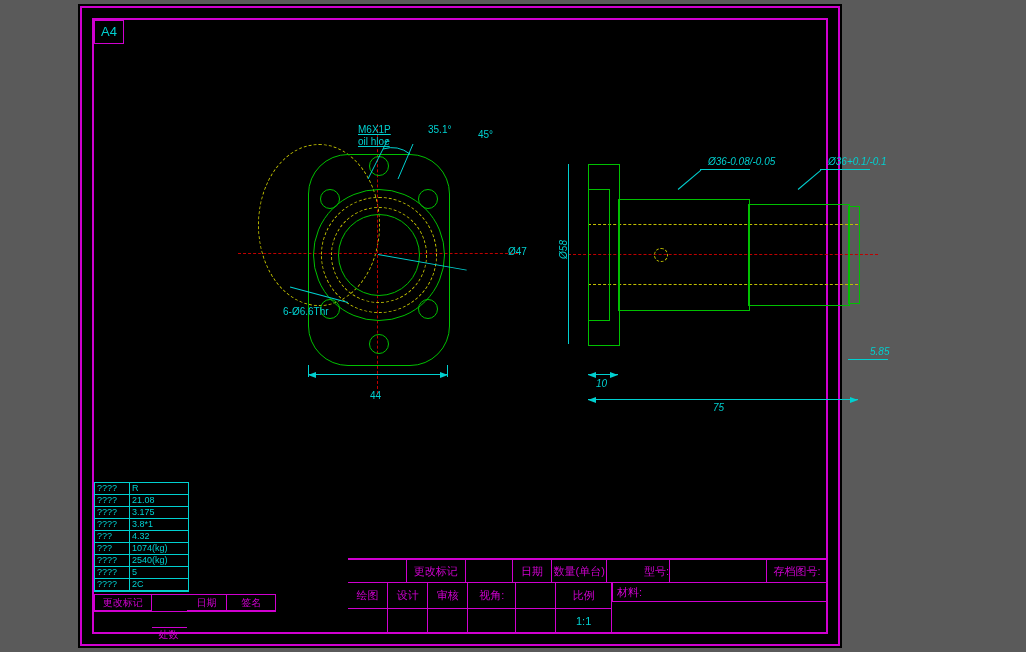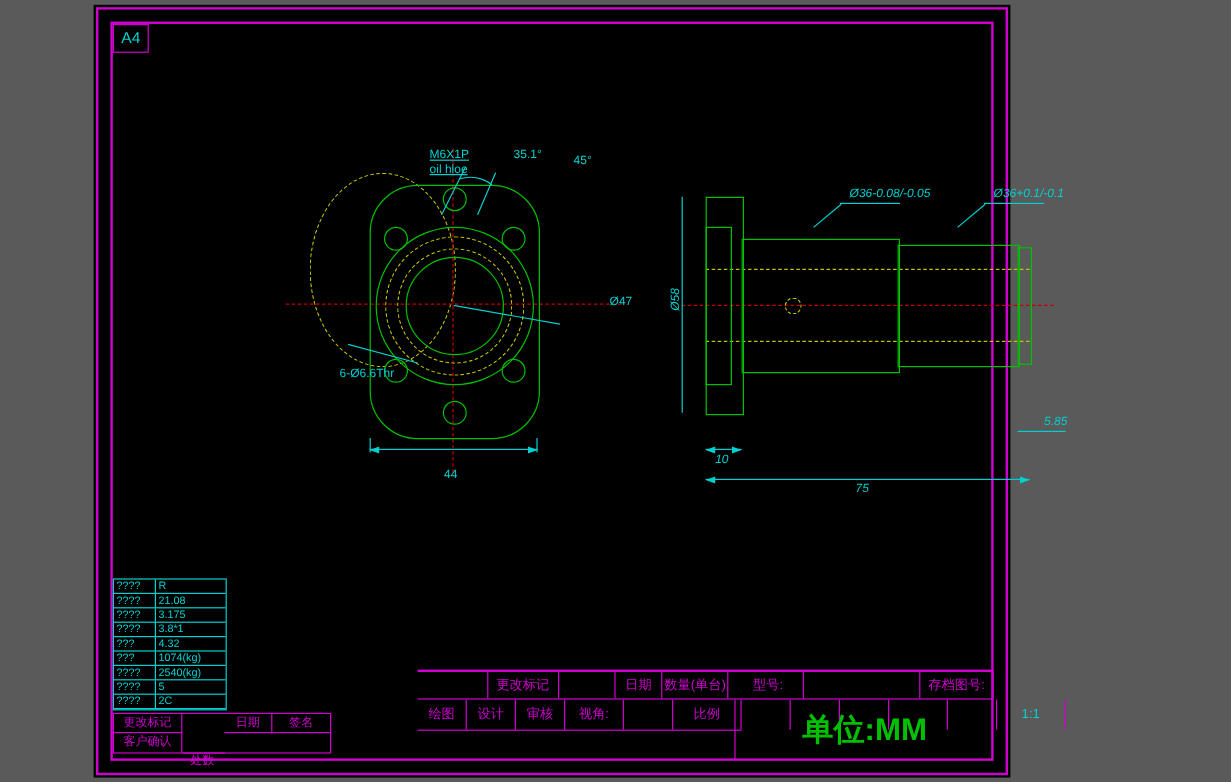--- a/index.html
+++ b/index.html
@@ -247,55 +247,51 @@
       </div>
   </div>
 
   <div class="rev-block">
     <div class="row">
       <div class="c" style="width:56px;">更改标记</div>
       <div class="c" style="width:34px;margin-top:32px;">处数</div>
       <div class="c" style="width:40px;">日期</div>
       <div class="c" style="width:48px; border-right:none;">签名</div>
     </div>
-    <div class="row">
-      <div class="c" style="width:56px; border-bottom:none;">客户确认</div>
-      <div class="c" style="width:122px; border-right:none; border-bottom:none;"></div>
-    </div>
   </div>
 
   <div class="title-block">
     <div class="tb-row">
       <div class="tb-cell" style="width:60px;"></div>
       <div class="tb-cell" style="width:60px;">更改标记</div>
       <div class="tb-cell" style="width:48px;"></div>
       <div class="tb-cell" style="width:40px;">日期</div>
       <div class="tb-cell" style="width:56px;">数量(单台)</div>
-      <div class="tb-cell" style="width:60px; text-align:center; padding-left:4px;">型号:</div>
+      <div class="tb-cell" style="width:60px; text-align:right; padding-left:4px;">型号:</div>
       <div class="tb-cell" style="width:100px;"></div>
       <div class="tb-cell" style="width:62px;">存档图号:</div>
       <div class="tb-cell" style="flex:1; border-right:none; color:#00d0d0;">DFS2005</div>
     </div>
     <div class="tb-row2">
-      <div style="display:flex; width:264px;">
+      <div style="display:flex; flex-direction:column; width:264px;">
         <div style="display:flex; height:25px; border-bottom:1px solid #d000d0;">
           <div class="tb-cell" style="width:40px; line-height:25px;">绘图</div>
           <div class="tb-cell" style="width:40px; line-height:25px;">设计</div>
           <div class="tb-cell" style="width:40px; line-height:25px;">审核</div>
           <div class="tb-cell" style="width:48px; line-height:25px;">视角:</div>
           <div class="tb-cell" style="width:40px; line-height:25px;"></div>
           <div class="tb-cell" style="width:56px; line-height:25px;">比例</div>
         </div>
         <div style="display:flex; height:25px;">
           <div class="tb-cell" style="width:40px;"></div>
           <div class="tb-cell" style="width:40px;"></div>
           <div class="tb-cell" style="width:40px;"></div>
           <div class="tb-cell" style="width:48px;"></div>
           <div class="tb-cell" style="width:40px;"></div>
           <div class="tb-cell" style="width:56px; line-height:25px; color:#00d0d0;">1:1</div>
         </div>
       </div>
       <div style="display:flex; flex-direction:column; flex:1;">
-        <div class="unit-cell" style="flex:1;">单位:MM</div>
+        <div style="height:18px; border-bottom:1px solid #d000d0; border-left:1px solid #d000d0; padding-left:4px; line-height:18px;">材料:</div>
       </div>
     </div>
   </div>
 </div>
 
 </body></html>

